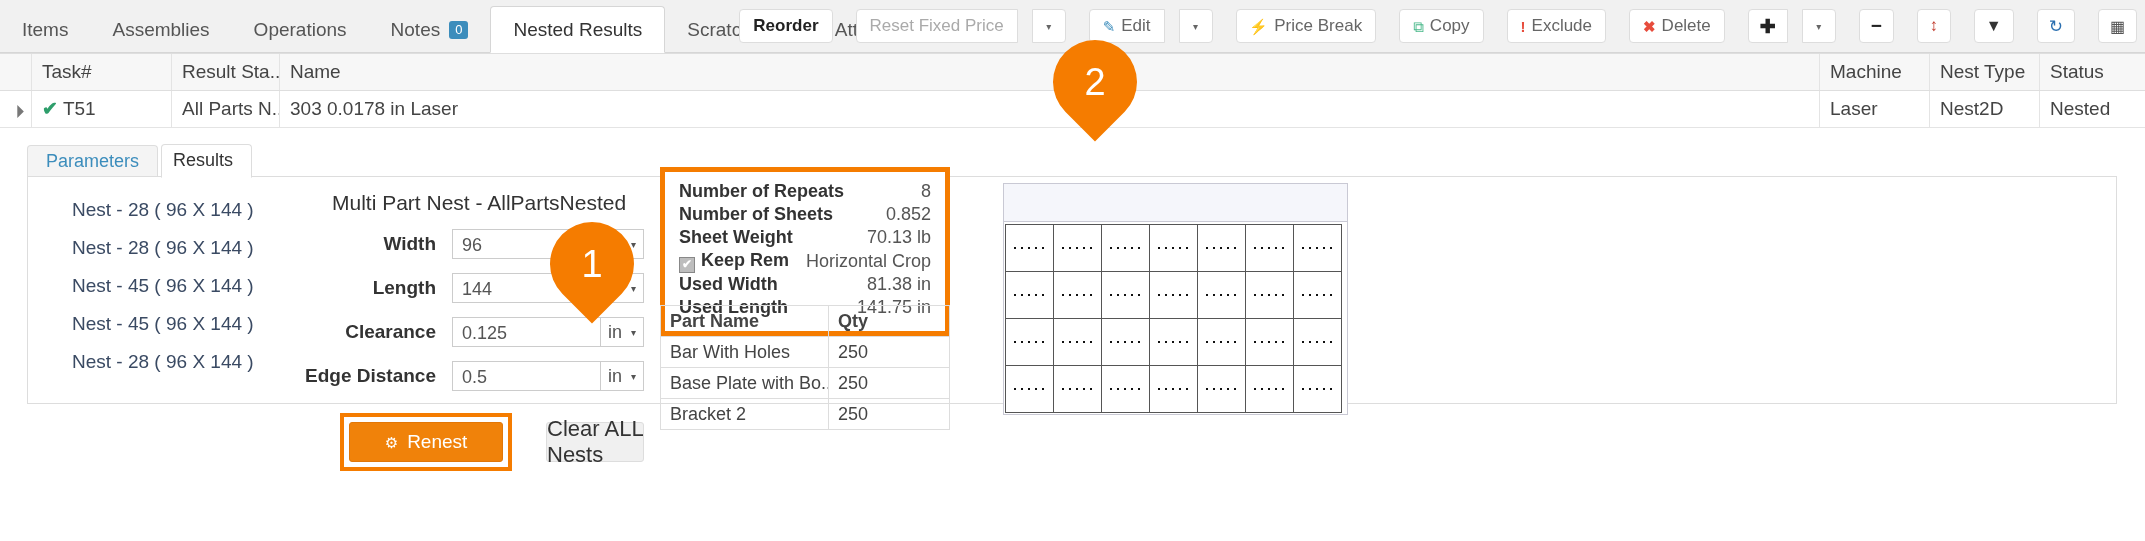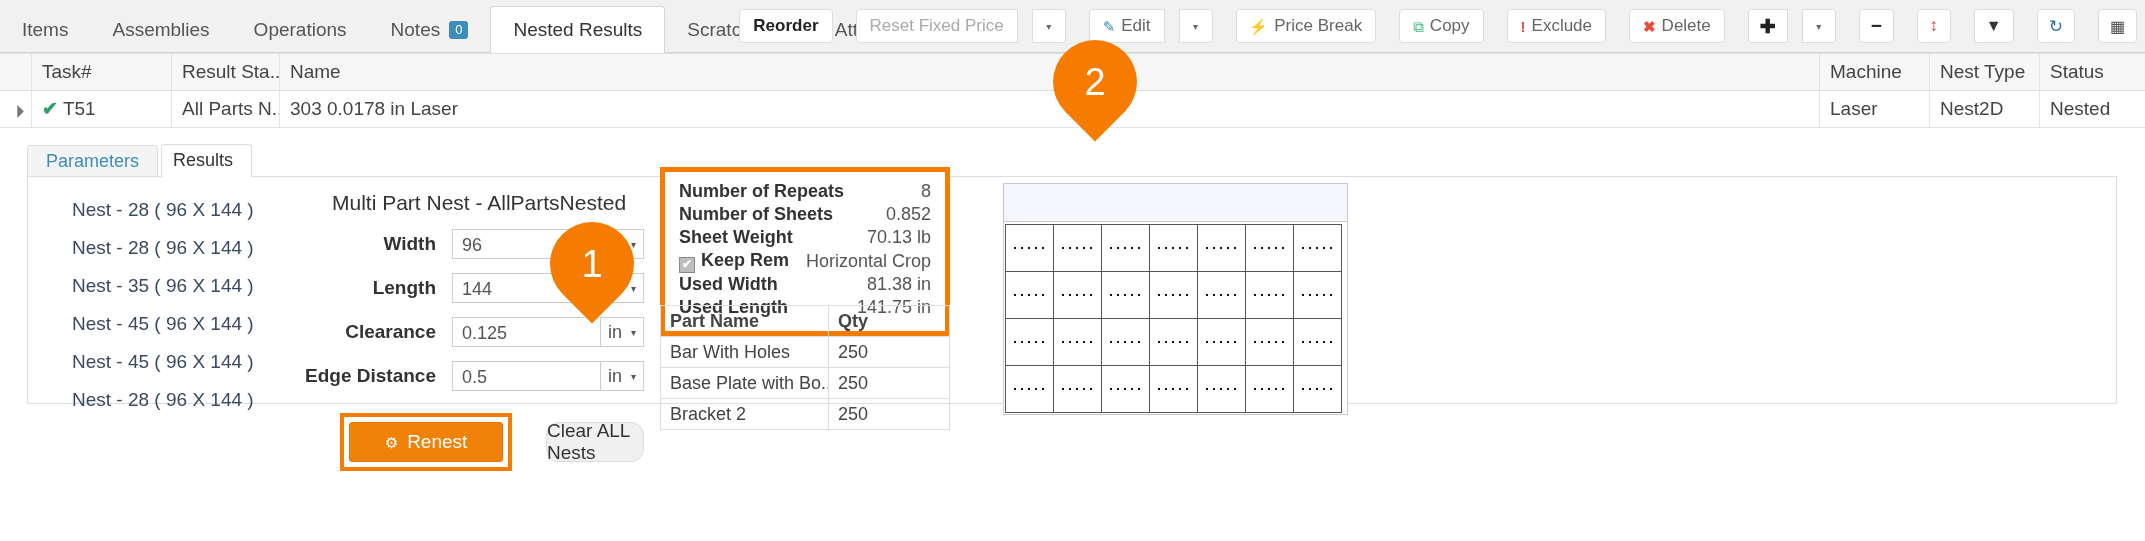--- a/index.html
+++ b/index.html
@@ -135,22 +135,22 @@
   }
   .funit .cg{font-size:10px;color:#555;}
   .btnrow{display:flex;align-items:center;margin-top:22px;margin-left:36px;gap:0;}
   .renest{
     background:#f0820a;color:#fff;border:1px solid #e27708;border-radius:3px;
     font-size:19px;height:38px;width:152px;display:flex;align-items:center;justify-content:center;gap:9px;
     cursor:pointer;
   }
   .renestwrap{border:4px solid #f57c00;padding:5px;background:#fff;box-sizing:content-box;}
   .clearall{
-    background:#f0f0f0;border:1px solid #ddd;border-radius:13px;color:#333;
-    font-size:19px;height:38px;width:152px;display:flex;align-items:center;justify-content:center;
+    background:#f0f0f0;border:1px solid #ddd;border-radius:3px;color:#333;
+    font-size:22px;height:38px;width:152px;display:flex;align-items:center;justify-content:center;
     margin-left:34px;cursor:pointer;
   }
 
   
   .infowrap{
     position:absolute;left:632px;top:-10px;width:290px;
     border:5px solid #f57c00;background:#fff;padding:8px 14px 12px 14px;box-sizing:border-box;
   }
   .irow{display:flex;justify-content:space-between;align-items:center;font-size:18px;line-height:23px;}
   .ilabel{font-weight:bold;color:#333;white-space:nowrap;}
@@ -296,21 +296,20 @@
   <div class="detail">
     <div class="subtabs" id="subtabs-host">
         <div class="stab">Parameters</div>
         <div class="stab active">Results</div>
       </div>
     <div class="panelbody">
 
       <div class="nestlist" id="nestlist-host">
           <div class="nestitem">Nest - 28 ( 96 X 144 )</div>
           <div class="nestitem">Nest - 28 ( 96 X 144 )</div>
-          <div class="nestitem">Nest - 35 ( 96 X 144 )</div>
           <div class="nestitem">Nest - 45 ( 96 X 144 )</div>
           <div class="nestitem">Nest - 45 ( 96 X 144 )</div>
           <div class="nestitem">Nest - 28 ( 96 X 144 )</div>
         </div>
 
       <div class="formcol">
         <div class="formtitle">Multi Part Nest - AllPartsNested</div>
         <div id="form-host">
             <div class="frow">
               <div class="flabel">Width</div>

